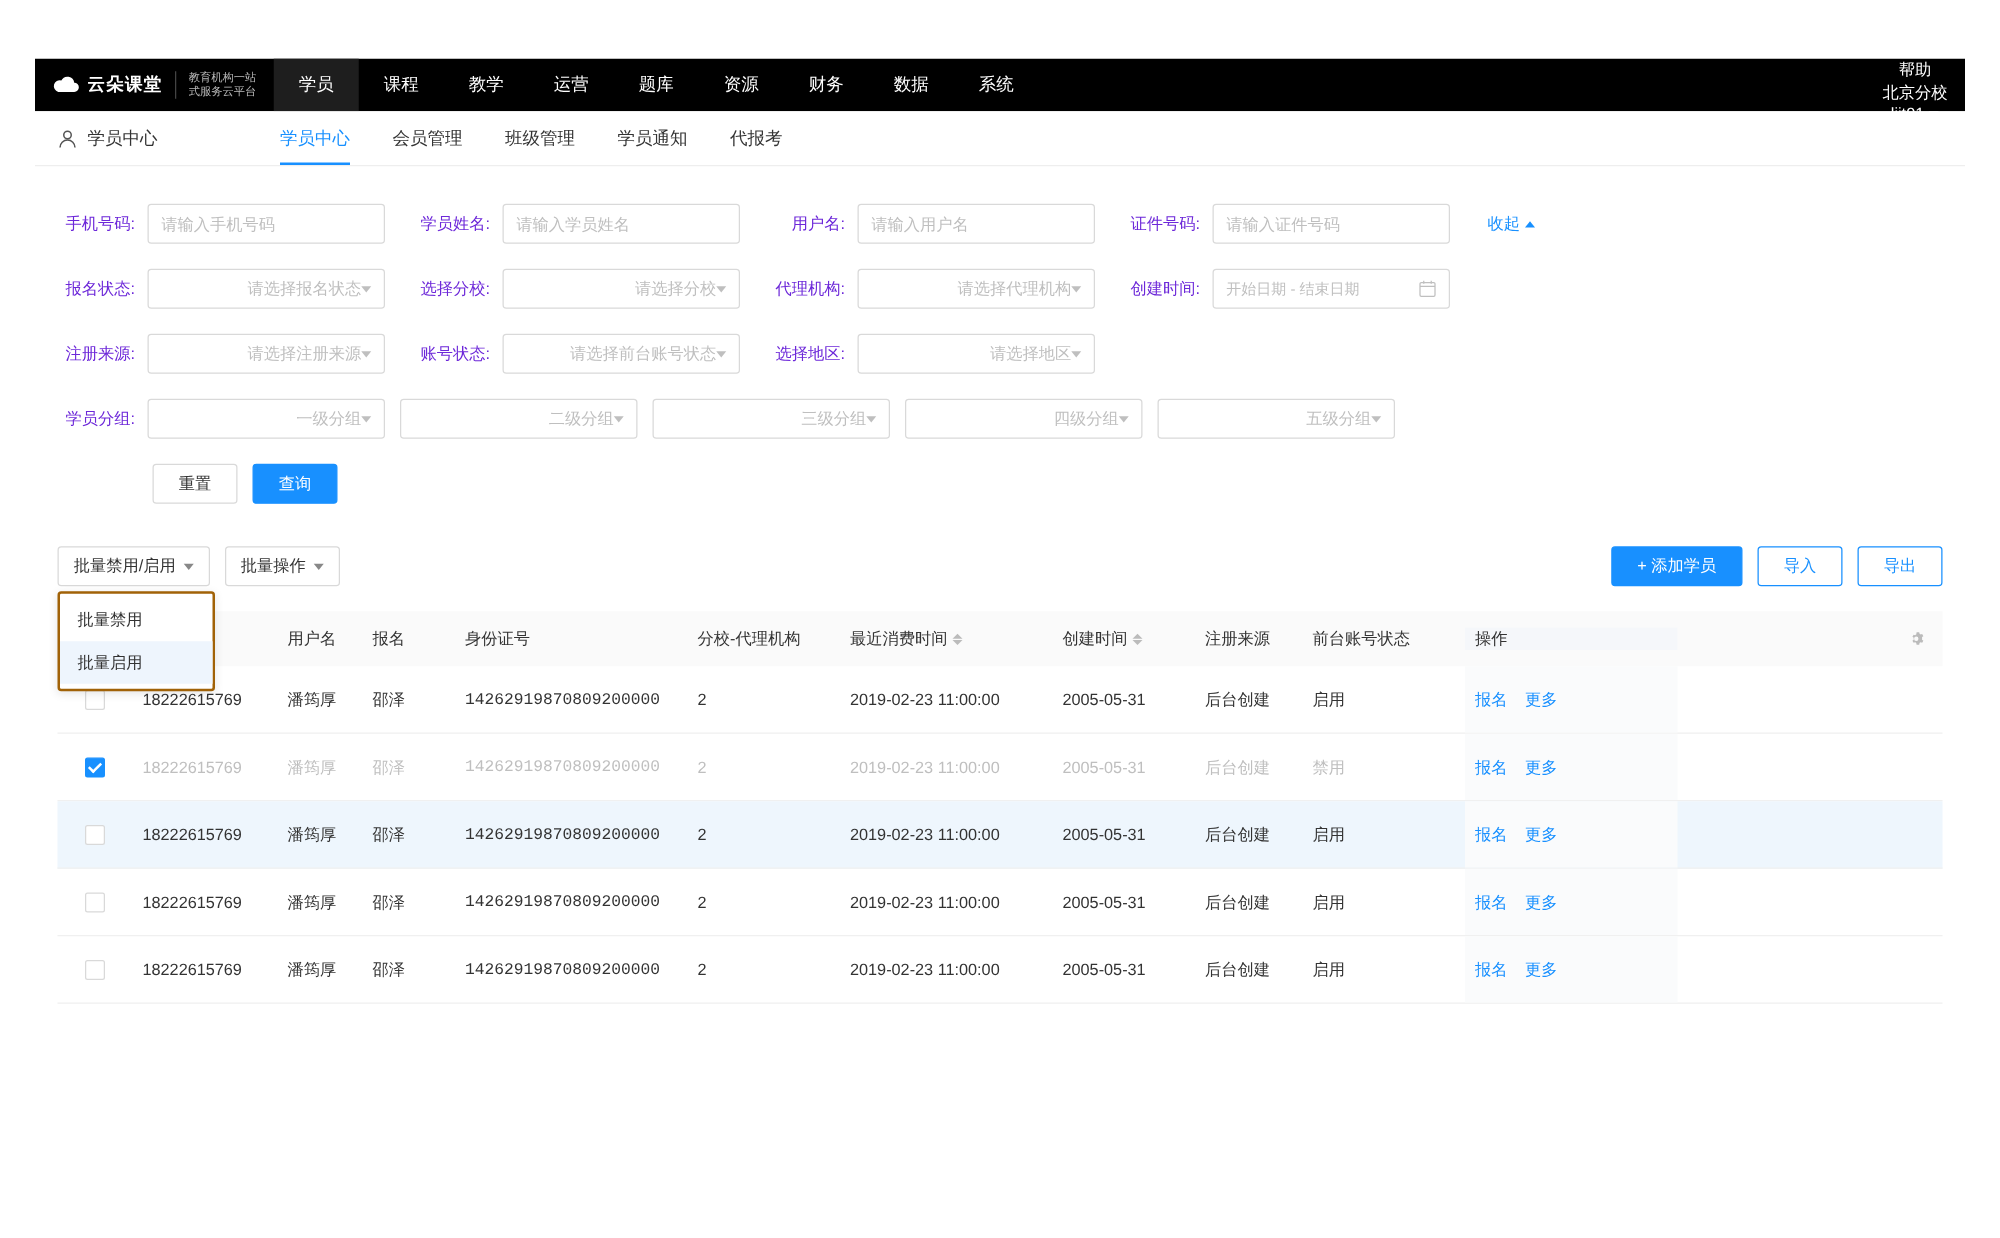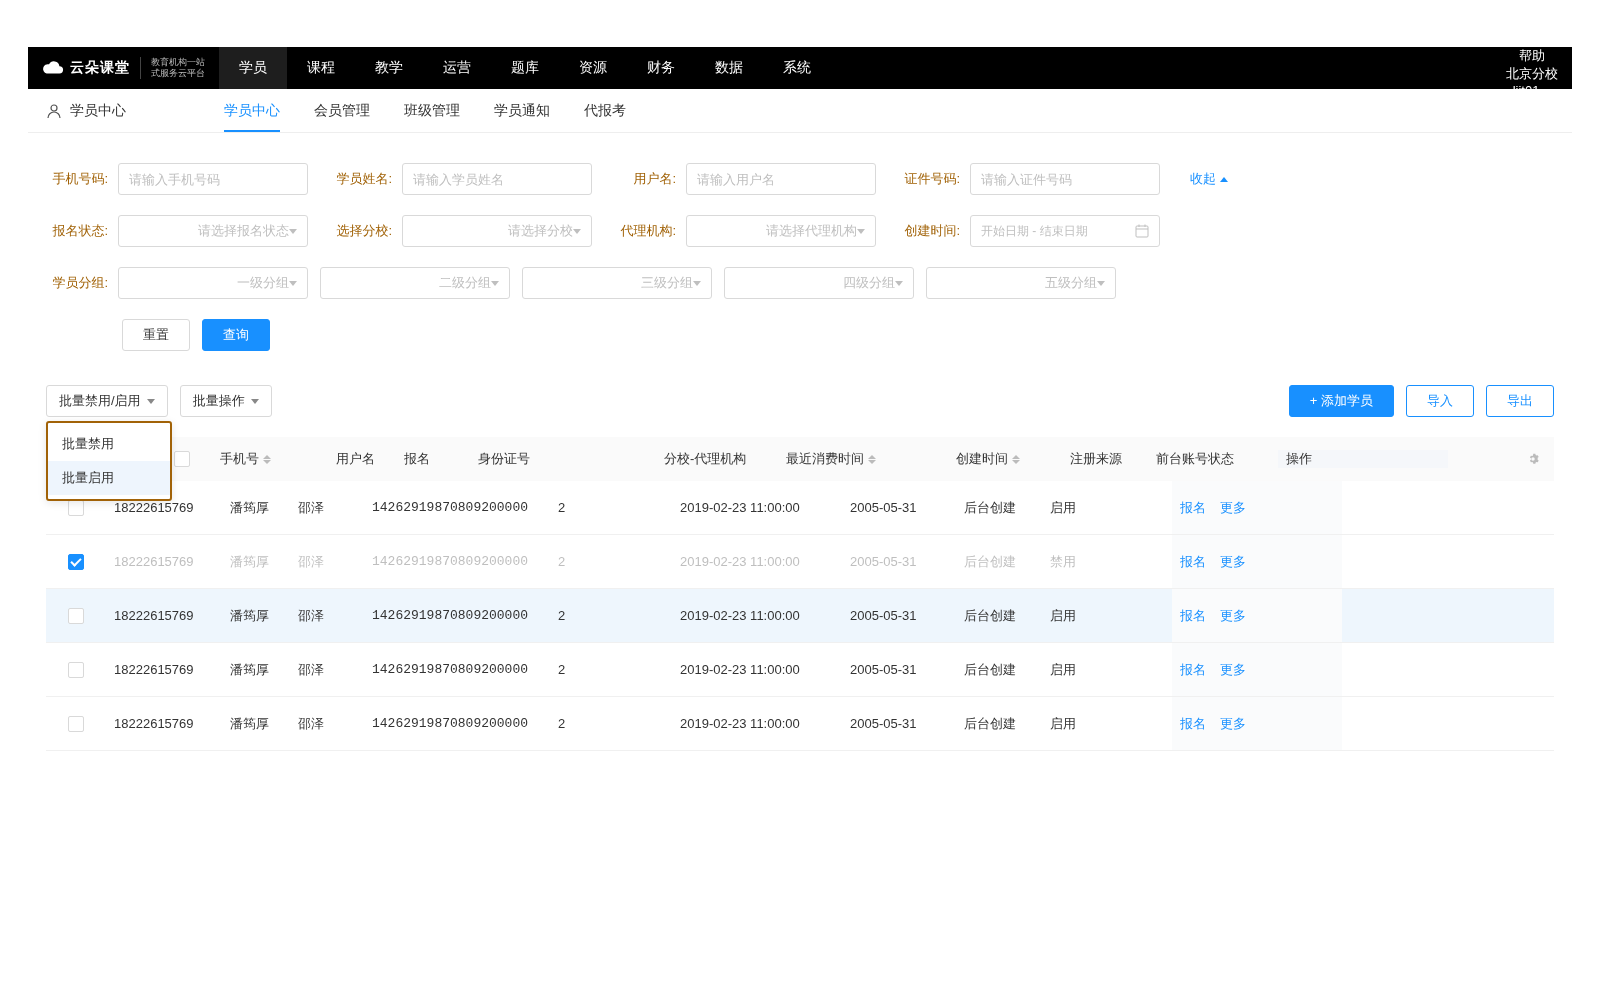--- a/index.html
+++ b/index.html
@@ -28,21 +28,21 @@
 .subnav-item { display: flex; align-items: center; font-size: 14px; color: #333; cursor: pointer; position: relative; }
 .subnav-item.active { color: #1890ff; }
 .subnav-item.active::after { content: ""; position: absolute; bottom: 0; left: 0; right: 0; height: 2px; background: #1890ff; }
 
 
 .content { position: absolute; left: 28px; right: 28px; top: 133px; bottom: 0; padding: 30px 18px 0 18px; }
 
 
 .filter-row { display: flex; gap: 22px; margin-bottom: 20px; align-items: center; }
 .filter-field { display: flex; align-items: center; gap: 10px; }
-.filter-label { width: 62px; text-align: right; color: #a16207; font-size: 13px; }
+.filter-label { width: 62px; text-align: right; color: #6d28d9; font-size: 13px; }
 .f-input { width: 190px; height: 32px; border: 1px solid #d9d9d9; border-radius: 3px; padding: 0 10px; font-size: 13px; color: #333; }
 .f-input::placeholder { color: #bfbfbf; }
 .f-select { width: 190px; height: 32px; border: 1px solid #d9d9d9; border-radius: 3px; padding: 0 10px; font-size: 13px; color: #bfbfbf; display: flex; align-items: center; justify-content: flex-end; cursor: pointer; background: #fff; }
 .sel-caret { width: 0; height: 0; border-left: 4px solid transparent; border-right: 4px solid transparent; border-top: 5px solid #bfbfbf; }
 .f-date { width: 190px; height: 32px; border: 1px solid #d9d9d9; border-radius: 3px; padding: 0 10px; font-size: 12px; color: #bfbfbf; display: flex; align-items: center; justify-content: space-between; cursor: pointer; background: #fff; }
 .collapse-link { color: #1890ff; font-size: 13px; cursor: pointer; margin-left: 8px; display: flex; align-items: center; gap: 4px; }
 .collapse-caret { width: 0; height: 0; border-left: 4px solid transparent; border-right: 4px solid transparent; border-bottom: 5px solid #1890ff; }
 
 .group-selects { display: flex; gap: 12px; }
 .group-selects .f-select { width: 190px; }
@@ -57,21 +57,21 @@
 .dd-btn { height: 32px; padding: 0 12px; border: 1px solid #d9d9d9; border-radius: 3px; background: #fff; font-size: 13px; color: #333; display: inline-flex; align-items: center; gap: 6px; cursor: pointer; margin-right: 12px; }
 .dd-caret { width: 0; height: 0; border-left: 4px solid transparent; border-right: 4px solid transparent; border-top: 5px solid #888; }
 .dd-menu { position: absolute; top: 36px; left: 0; width: 126px; background: #fff; border: 2px solid #a16207; border-radius: 3px; box-shadow: 0 2px 8px rgba(0,0,0,0.1); z-index: 10; padding: 4px 0; }
 .dd-menu-item { padding: 8px 14px; font-size: 13px; color: #333; cursor: pointer; }
 .dd-menu-item.hovered { background: #eef5fd; }
 .toolbar-right { margin-left: auto; display: flex; gap: 12px; }
 .btn-outline-primary { background: #fff; border: 1px solid #1890ff; color: #1890ff; }
 
 
 .table { width: 100%; margin-top: 20px; }
-.thead { display: flex; background: #fafafa; height: 44px; align-items: center; font-size: 13px; color: #333; position: relative; justify-content: center; }
+.thead { display: flex; background: #fafafa; height: 44px; align-items: center; font-size: 13px; color: #333; position: relative; }
 .th, .td { padding: 0 8px; flex-shrink: 0; }
 .col-chk { width: 60px; display: flex; justify-content: center; }
 .col-phone { width: 116px; }
 .col-user { width: 68px; }
 .col-signup { width: 74px; }
 .col-id { width: 186px; font-family: Liberation Mono, monospace; }
 .col-branch { width: 122px; }
 .col-lastspend { width: 170px; }
 .col-createtime { width: 114px; }
 .col-source { width: 86px; font-family: Liberation Mono, monospace; }
@@ -202,20 +202,43 @@
             <svg width="14" height="14" viewBox="0 0 14 14">
               <rect x="1" y="2" width="12" height="11" rx="1" fill="none" stroke="#bfbfbf"></rect>
               <line x1="1" y1="5" x2="13" y2="5" stroke="#bfbfbf"></line>
               <line x1="4" y1="0.5" x2="4" y2="3" stroke="#bfbfbf"></line>
               <line x1="10" y1="0.5" x2="10" y2="3" stroke="#bfbfbf"></line>
             </svg>
           </div>
       </div>
     </div>
 
+    <div class="filter-row">
+      <div class="filter-field">
+        <span class="filter-label">注册来源:</span>
+        <div class="f-select">
+            <span>请选择注册来源</span>
+            <span class="sel-caret"></span>
+          </div>
+      </div>
+      <div class="filter-field">
+        <span class="filter-label">账号状态:</span>
+        <div class="f-select">
+            <span>请选择前台账号状态</span>
+            <span class="sel-caret"></span>
+          </div>
+      </div>
+      <div class="filter-field">
+        <span class="filter-label">选择地区:</span>
+        <div class="f-select">
+            <span>请选择地区</span>
+            <span class="sel-caret"></span>
+          </div>
+      </div>
+    </div>
 
     <div class="filter-row">
       <div class="filter-field">
         <span class="filter-label">学员分组:</span>
         <div class="group-selects">
           <div class="f-select">
               <span>一级分组</span>
               <span class="sel-caret"></span>
             </div>
           <div class="f-select">

